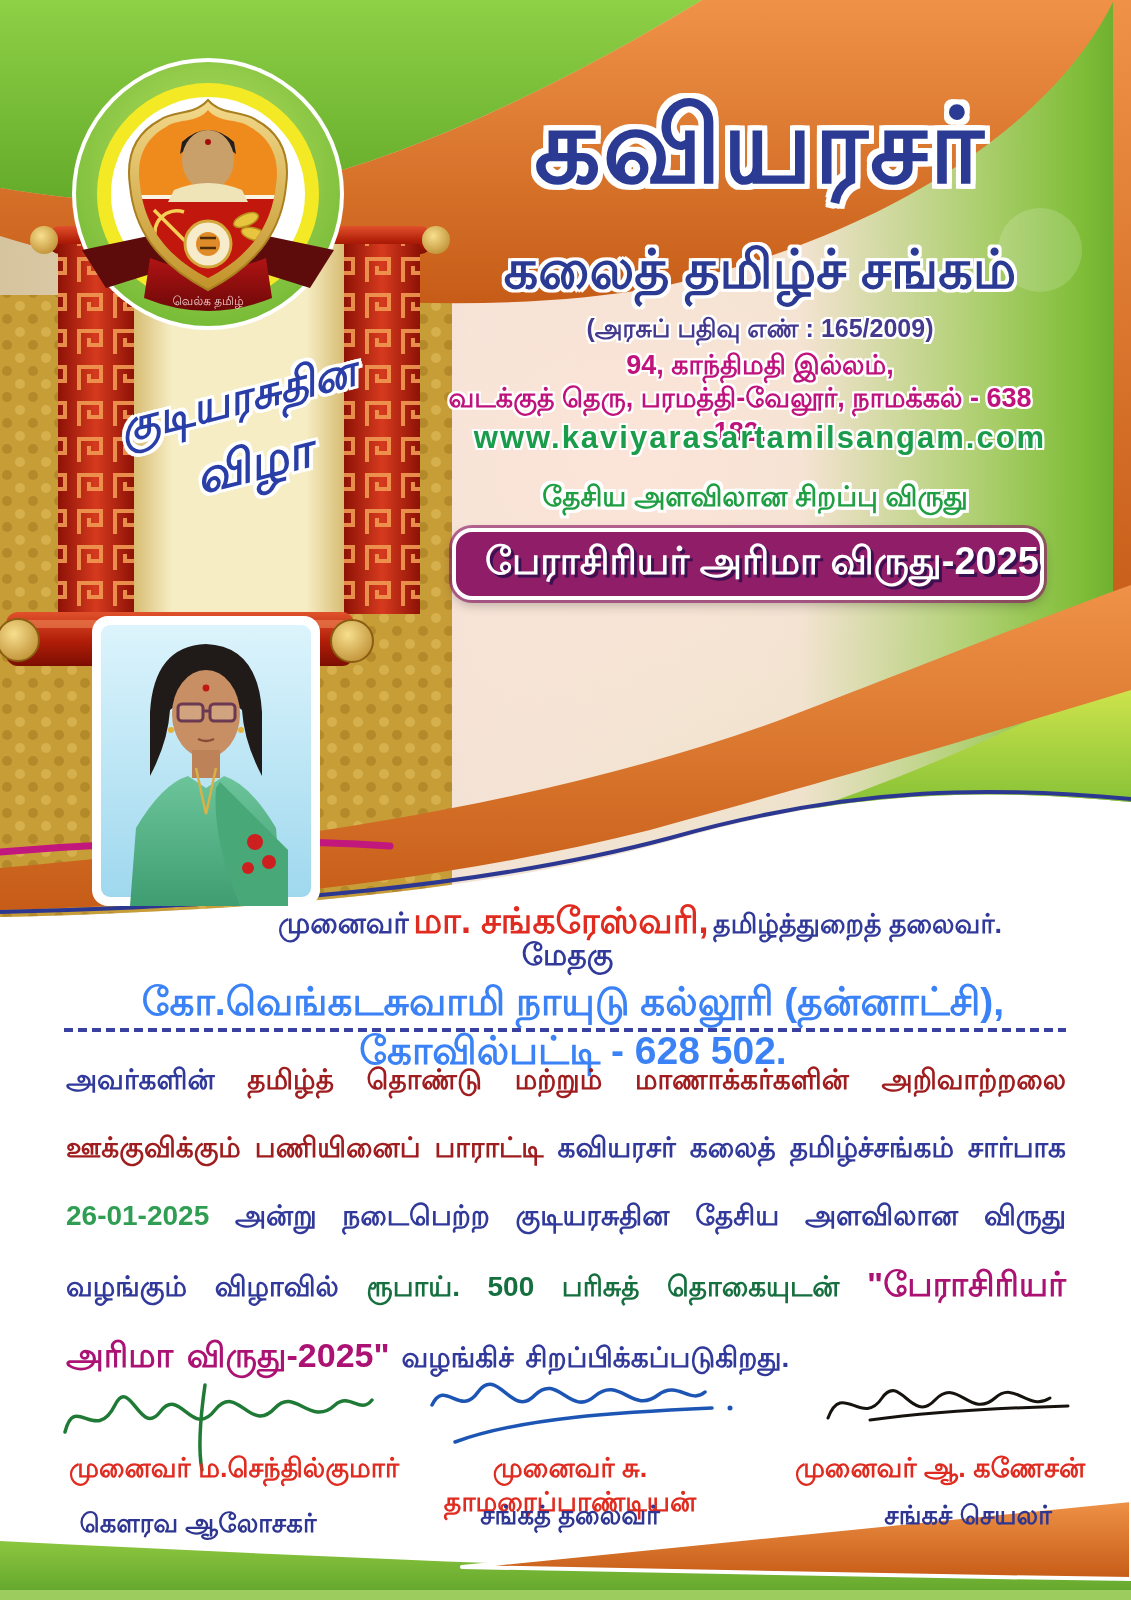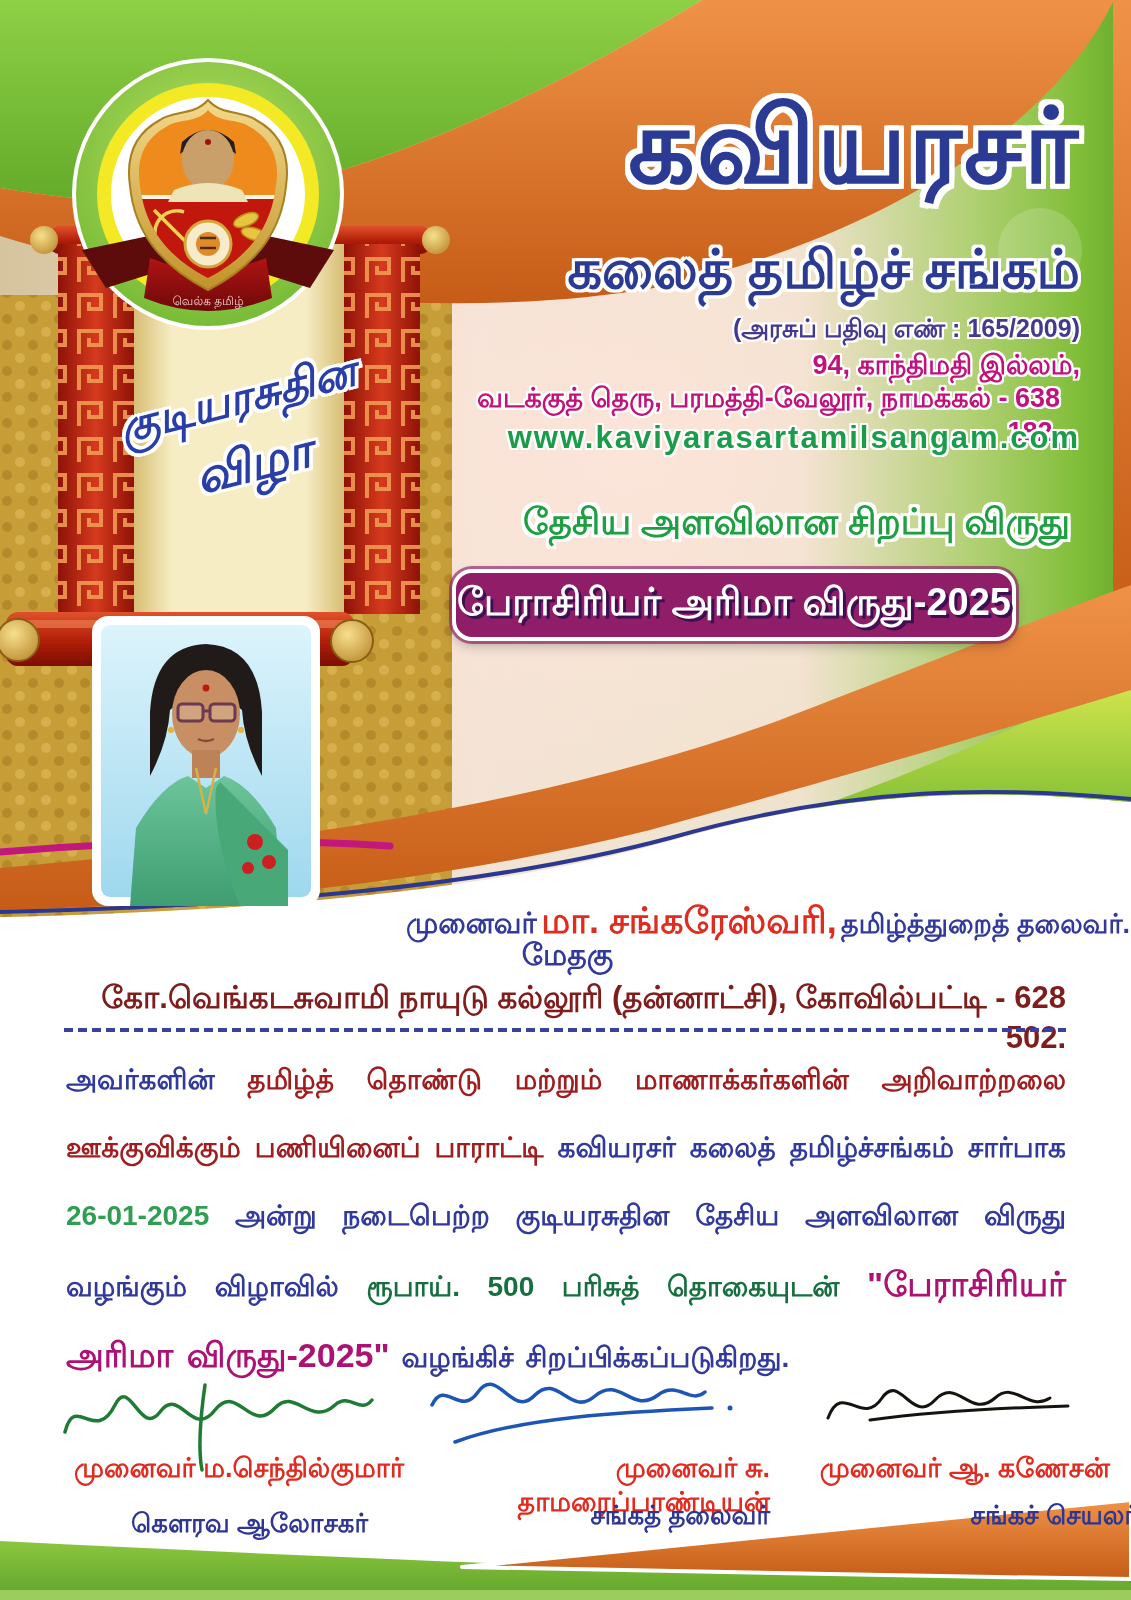--- a/index.html
+++ b/index.html
@@ -3,59 +3,59 @@
 <meta charset="utf-8">
 <style>
   html,body { margin:0; padding:0; background:#888; }
   #page {
     position:relative; width:1131px; height:1600px; margin:0 auto;
     background:#ffffff; overflow:hidden;
     font-family:"Liberation Sans", sans-serif;
   }
   #bg { position:absolute; left:0; top:0; }
   .abs { position:absolute; }
-  .ctr { text-align:right; }
+  .ctr { text-align:center; }
   
   .ow2 { text-shadow:-2px -2px 0 #fff,2px -2px 0 #fff,-2px 2px 0 #fff,2px 2px 0 #fff,-2px 0 0 #fff,2px 0 0 #fff,0 -2px 0 #fff,0 2px 0 #fff; }
   .ow3 { text-shadow:-3px -3px 0 #fff,3px -3px 0 #fff,-3px 3px 0 #fff,3px 3px 0 #fff,-3px 0 0 #fff,3px 0 0 #fff,0 -3px 0 #fff,0 3px 0 #fff; }
   .ow5 { text-shadow:-5px -5px 0 #fff,5px -5px 0 #fff,-5px 5px 0 #fff,5px 5px 0 #fff,-5px 0 0 #fff,5px 0 0 #fff,0 -5px 0 #fff,0 5px 0 #fff,-3px -5px 0 #fff,3px 5px 0 #fff,5px -3px 0 #fff,-5px 3px 0 #fff; }
 
   #t-title   { left:440px; top:92px;  width:640px; font-size:104px; font-weight:800; letter-spacing:2px; color:#2b3a92; line-height:1.05; }
   #t-sub     { left:440px; top:238px; width:640px; font-size:54px;  font-weight:800; color:#2b3a92; }
   #t-reg     { left:440px; top:314px; width:640px; font-size:25px;  font-weight:600; color:#44398f; }
   #t-addr1   { left:440px; top:350px; width:640px; font-size:27px;  font-weight:700; color:#c0127c; }
   #t-addr2   { left:420px; top:383px; width:640px; font-size:27px;  font-weight:700; color:#c0127c; }
   #t-web     { left:440px; top:420px; width:640px; font-size:31px;  font-weight:700; letter-spacing:2px; color:#1b9c4a; }
-  #t-award   { left:440px; top:481px; width:630px; font-size:36px;  font-weight:800; color:#1f9e42;margin-top:20px; }
+  #t-award   { left:440px; top:481px; width:630px; font-size:28px;  font-weight:800; color:#1f9e42; }
 
   #banner {
-    left:452px; top:569px; width:556px; height:64px;
+    left:452px; top:528px; width:556px; height:64px;
     background:#8f1d68; border:4px solid #ffffff; border-radius:20px;
     box-shadow:0 0 0 3px rgba(143,29,104,.65), 0 5px 12px rgba(0,0,0,.25);
-    display:flex; align-items:center; justify-content:center;
+    display:flex; align-items:center; justify-content:center;padding-left:28px;
   }
   #banner span { color:#ffffff; font-size:38px; font-weight:800; text-shadow:3px 3px 0 #3a1050; white-space:nowrap; }
 
   #scroll-text {
     left:78px; top:366px; width:336px; transform:rotate(-14deg);
     color:#2a3ea8; font-style:italic; font-weight:800; text-align:center; line-height:1.45;
   }
   #scroll-text .l1 { font-size:44px; display:block; }
   #scroll-text .l2 { font-size:48px; display:block; }
 
   #recip-line { left:150px; top:900px; width:980px; white-space:nowrap; }
   #recip-line .hon  { color:#31399b; font-size:29px; font-weight:800; }
   #recip-line .nm   { color:#e02b20; font-size:36px; font-weight:800; }
   #recip-line .des  { color:#31399b; font-size:27px; font-weight:700; }
 
   #salut-row { left:70px; top:938px; width:995px; display:flex; align-items:center;flex-direction:column; }
   #salut-row .sal { color:#31399b; font-size:30px; font-weight:700; flex:0 0 auto; }
   .dashline { height:4px; background:repeating-linear-gradient(90deg,#3940a0 0 9px, transparent 9px 14px); }
   #salut-row .dashline { flex:1 1 auto; margin-left:14px; margin-top:8px; }
-  #college  { left:56px; top:980px; width:1010px; font-size:31px; font-weight:800; color:#7f1d1d; }
+  #college  { left:68px; top:980px; width:1010px; font-size:39px; font-weight:800; color:#3b82f6; }
   #dash2    { left:64px; top:1028px; width:1002px; }
 
   #citation { left:66px; top:1046px; width:1000px; font-size:28px; line-height:68px; text-align:justify; word-spacing:4px; }
   .c-blue   { color:#31399b; font-weight:600; }
   .c-red    { color:#a01d1f; font-weight:800; }
   .c-green  { color:#156f3e; font-weight:800; }
   .c-date   { color:#2f9e53; font-weight:600; }
   .c-mag    { color:#ab1273; font-weight:800; font-size:34px; }
   .signame  { font-size:27px; font-weight:700; color:#e02b20; }
   .sigtitle { font-size:26px; font-weight:600; color:#2e3692; }

